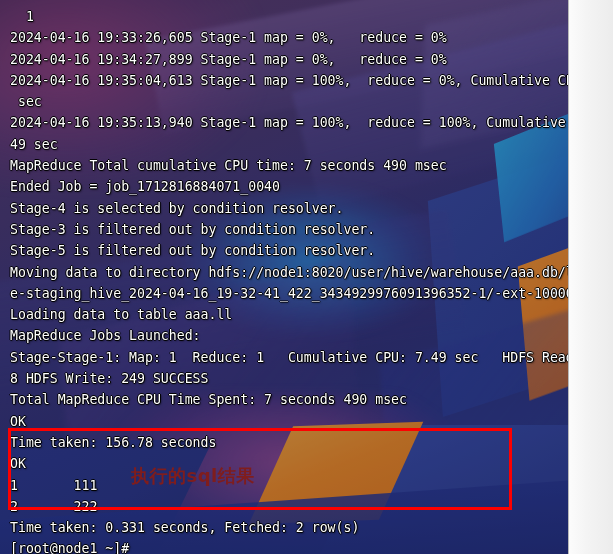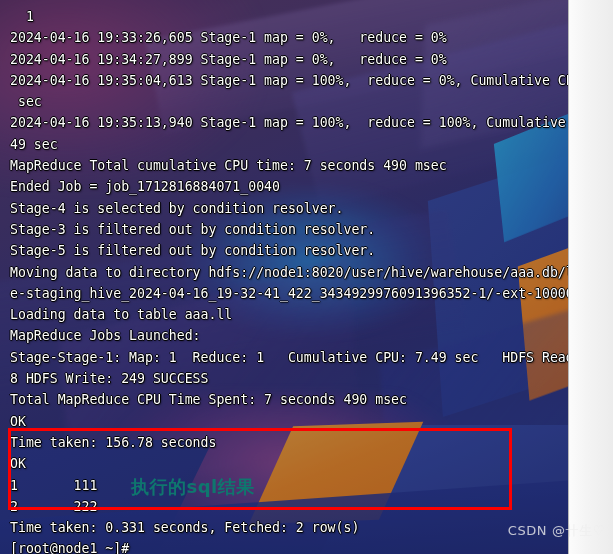--- a/index.html
+++ b/index.html
@@ -187,25 +187,25 @@
     top: 428px;
     width: 504px;
     height: 82px;
     border: 3px solid #fe0000;
     box-sizing: border-box;
     pointer-events: none;
   }
   #annotation-label {
     position: absolute;
     left: 131px;
-    top: 475px;
+    top: 464px;
     font-family: "DejaVu Sans", "Liberation Sans", sans-serif;
     font-size: 18px;
     font-weight: bold;
-    color: #0f766e;
+    color: #7f1d1d;
     letter-spacing: 0.5px;
     white-space: nowrap;
   }
 
   
   #watermark {
     position: absolute;
     right: 8px;
     bottom: 14px;
     font-family: "DejaVu Sans", "Liberation Sans", sans-serif;
@@ -252,15 +252,14 @@
     <div id="wp-blue-bottomband" class="wp"></div>
 
     <div id="terminal-tint"></div>
 
     <div id="term-text"><span class="tline">  1</span><span class="tline">2024-04-16 19:33:26,605 Stage-1 map = 0%,   reduce = 0%</span><span class="tline">2024-04-16 19:34:27,899 Stage-1 map = 0%,   reduce = 0%</span><span class="tline">2024-04-16 19:35:04,613 Stage-1 map = 100%,  reduce = 0%, Cumulative CPU 5.62</span><span class="tline"> sec</span><span class="tline">2024-04-16 19:35:13,940 Stage-1 map = 100%,  reduce = 100%, Cumulative CPU 7.</span><span class="tline">49 sec</span><span class="tline">MapReduce Total cumulative CPU time: 7 seconds 490 msec</span><span class="tline">Ended Job = job_1712816884071_0040</span><span class="tline">Stage-4 is selected by condition resolver.</span><span class="tline">Stage-3 is filtered out by condition resolver.</span><span class="tline">Stage-5 is filtered out by condition resolver.</span><span class="tline">Moving data to directory hdfs://node1:8020/user/hive/warehouse/aaa.db/ll/.hiv</span><span class="tline">e-staging_hive_2024-04-16_19-32-41_422_3434929976091396352-1/-ext-10000</span><span class="tline">Loading data to table aaa.ll</span><span class="tline">MapReduce Jobs Launched:</span><span class="tline">Stage-Stage-1: Map: 1  Reduce: 1   Cumulative CPU: 7.49 sec   HDFS Read: 1526</span><span class="tline">8 HDFS Write: 249 SUCCESS</span><span class="tline">Total MapReduce CPU Time Spent: 7 seconds 490 msec</span><span class="tline">OK</span><span class="tline">Time taken: 156.78 seconds</span><span class="tline">OK</span><span class="tline">1       111</span><span class="tline">2       222</span><span class="tline">Time taken: 0.331 seconds, Fetched: 2 row(s)</span><span class="tline">[root@node1 ~]#</span></div>
 
     <div id="annotation-box"></div>
     <div id="annotation-label">执行的sql结果</div>
   </div>
 
-  <div id="watermark">CSDN @卄生♡</div>
 
 </div>
 
 </body></html>

